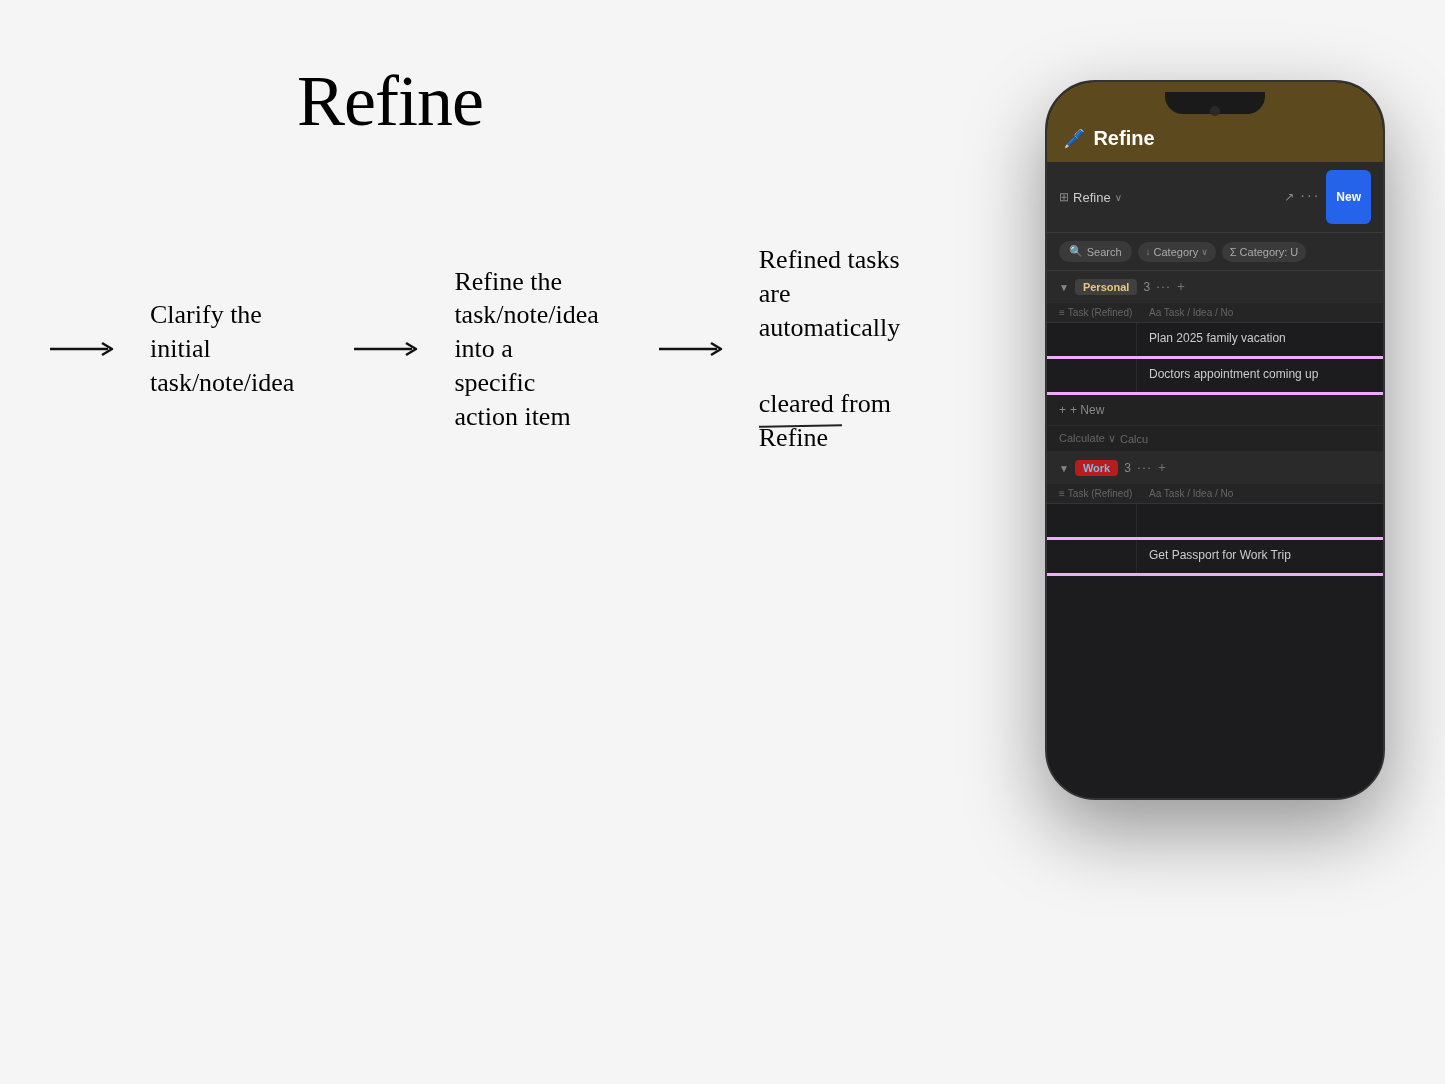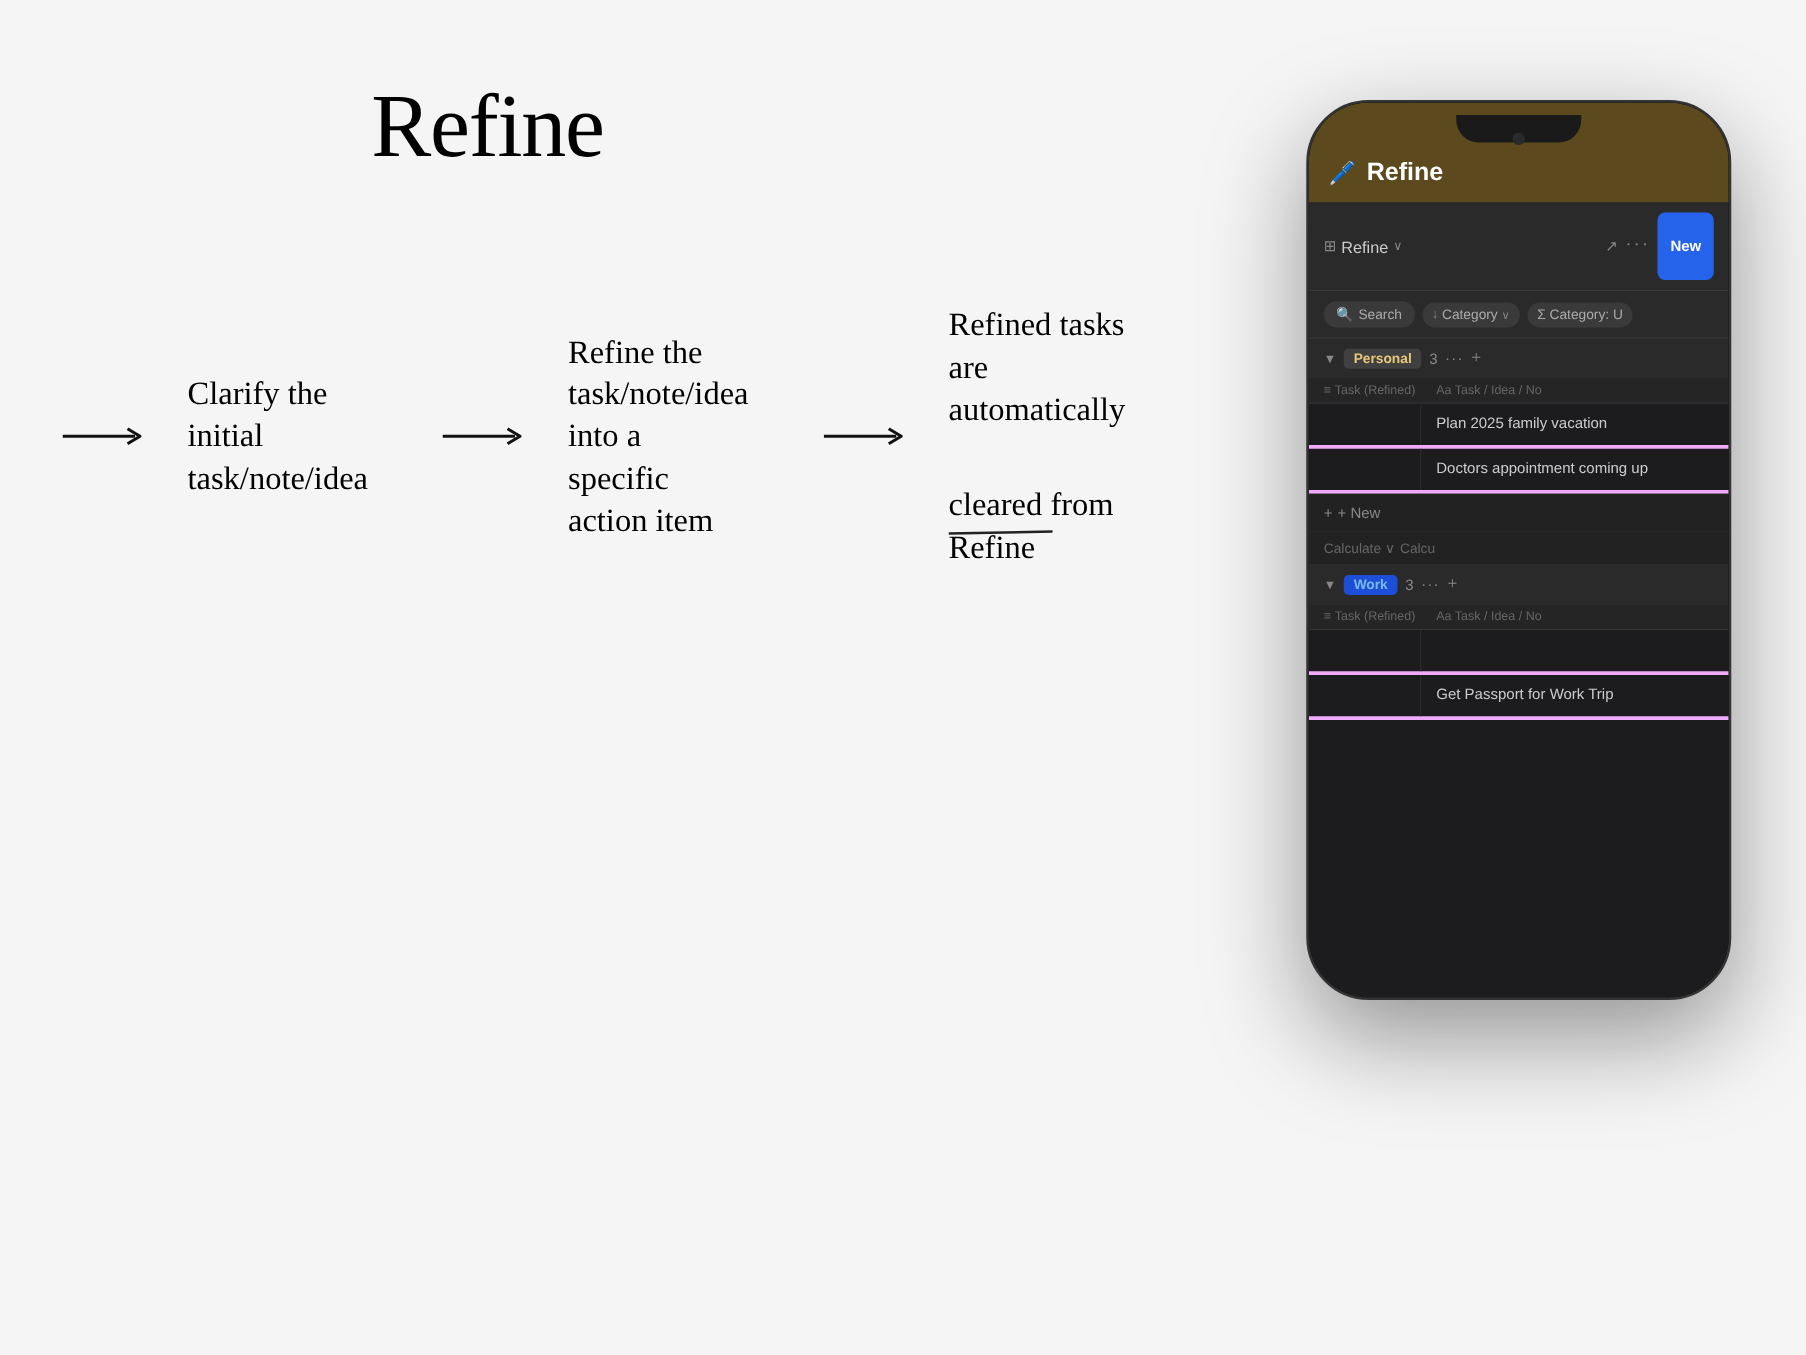--- a/index.html
+++ b/index.html
@@ -301,21 +301,21 @@
       background: #404040;
       color: #e8c87a;
       font-size: 11px;
       font-weight: 600;
       padding: 2px 8px;
       border-radius: 4px;
       font-family: -apple-system, sans-serif;
     }
 
     .section-tag.work {
-      background: #1d4ed8;
+      background: #b91c1c;
       color: #7ab8e8;
     }
 
     .section-count {
       color: #888;
       font-size: 12px;
       font-family: -apple-system, sans-serif;
     }
 
     .section-dots {

